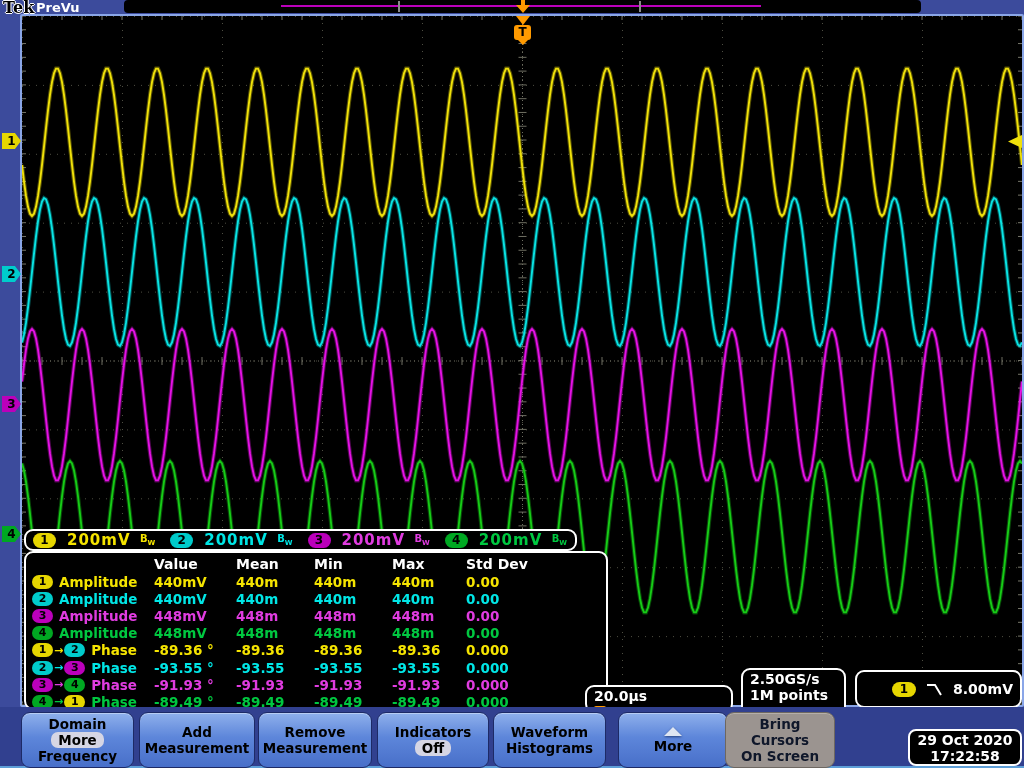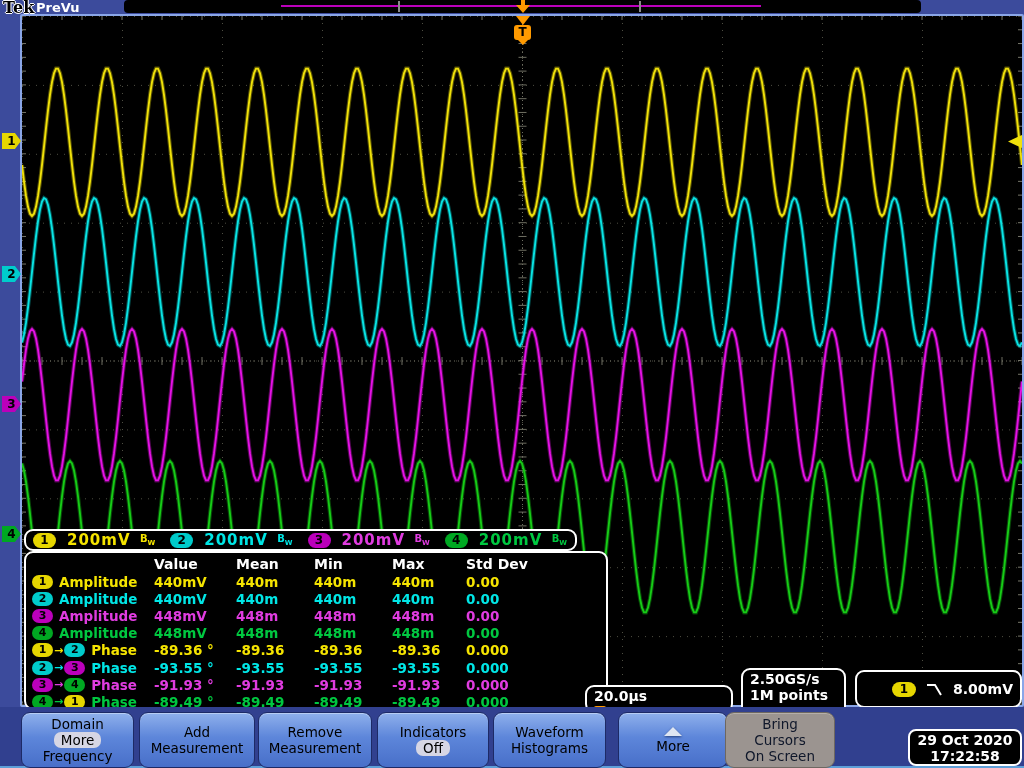--- a/index.html
+++ b/index.html
@@ -67,21 +67,21 @@
   .ticon{display:inline-block;width:12px;height:12px;background:#ff9a00;border-radius:2px;color:#000;
     font-size:10px;line-height:12px;text-align:center;margin-right:1px;}
   .trigbox{display:flex;align-items:center;gap:10px;}
   .trigbox .oval{width:24px;}
   
   .menubar{position:absolute;left:0;top:707px;width:1024px;height:61px;background:#31408f;
     border-bottom:2px solid #5e9fd8;box-sizing:border-box;}
   .btn{position:absolute;top:5px;height:54px;border-radius:9px;
     background:linear-gradient(180deg,#8fb0ec 0%,#5d86da 45%,#486fc9 100%);
     border:1px solid #1d2a66;box-shadow:inset 0 1px 0 #b8cdf4;
-    color:#000;font-weight:400;font-size:13.5px;text-align:center;
+    color:#000;font-weight:700;font-size:13.5px;text-align:center;
     display:flex;flex-direction:column;justify-content:center;line-height:16px;cursor:pointer;}
   .btn.disabled{background:#9b9490;border-color:#6d6761;box-shadow:inset 0 1px 0 #b5afa9;color:#0f172a;}
   .pill{background:#d6d6e4;border-radius:7px;padding:0 7px;}
   .btn .tri{width:0;height:0;border-left:9px solid transparent;border-right:9px solid transparent;
     border-bottom:9px solid #dfe6f2;margin:0 auto 2px auto;filter:drop-shadow(0 1px 1px #24407e);}
   .clock{position:absolute;left:908px;top:729px;width:114px;height:37px;background:#000;
     border:2px solid #fff;border-radius:8px;box-sizing:border-box;color:#fff;font-weight:700;
     font-size:14px;text-align:center;line-height:16px;padding-top:1px;}
 </style>
 </head>

